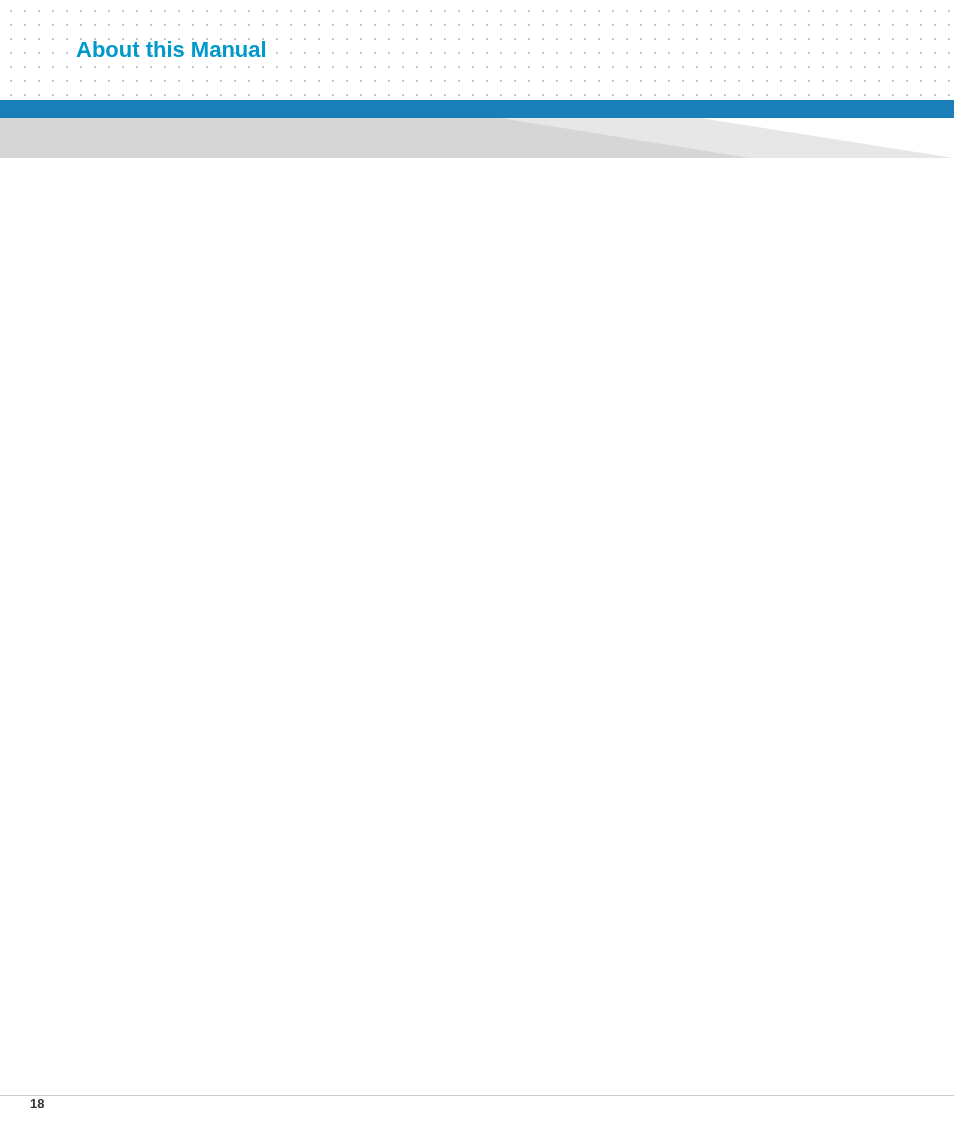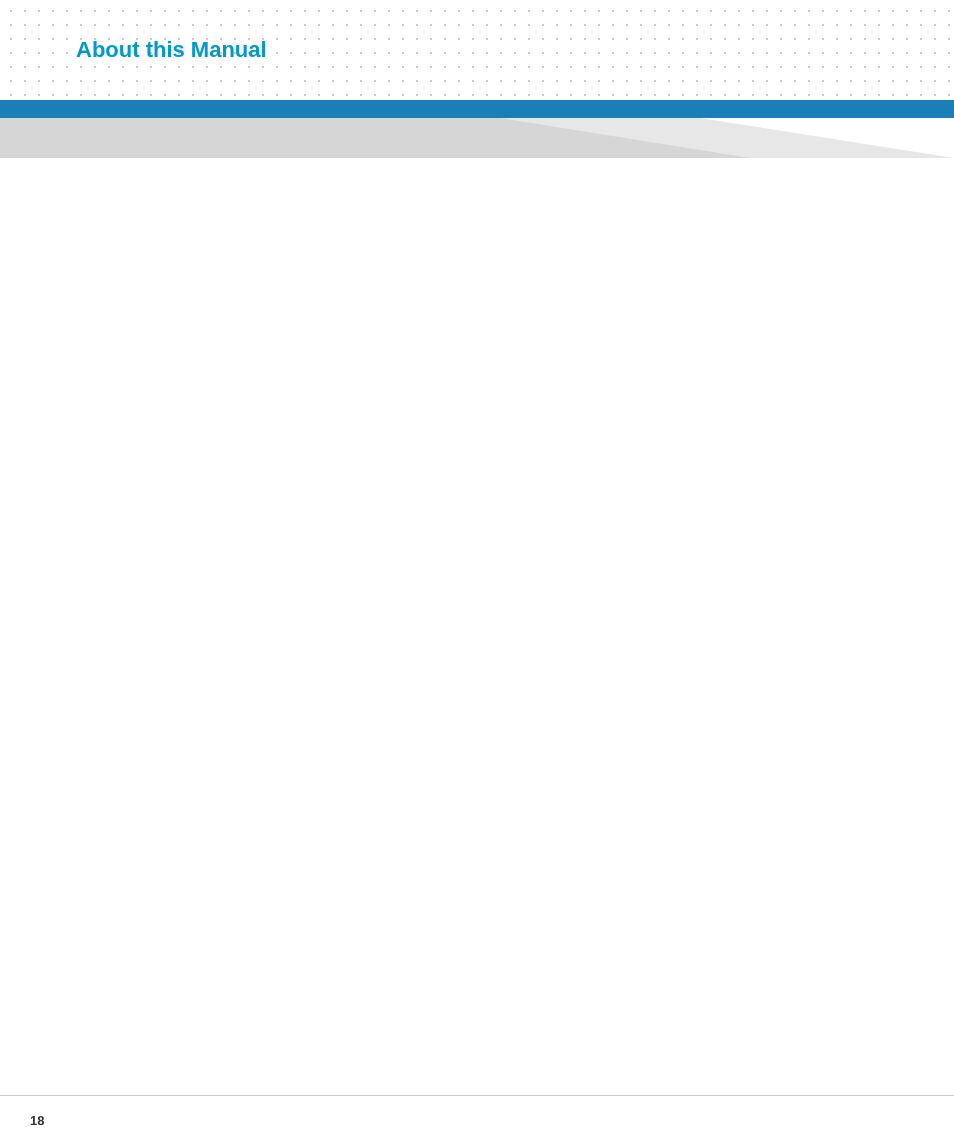--- a/index.html
+++ b/index.html
@@ -91,21 +91,20 @@
 
     
     .footer {
       position: absolute;
       bottom: 0;
       left: 0;
       width: 100%;
       height: 50px;
       border-top: 1px solid #cccccc;
       display: flex;
-      align-items: center;
       padding: 0 30px;
       background: #ffffff;
     }
 
     .footer-page-number {
       font-size: 13px;
       color: #333333;
       font-weight: bold;
       min-width: 30px;
     }

